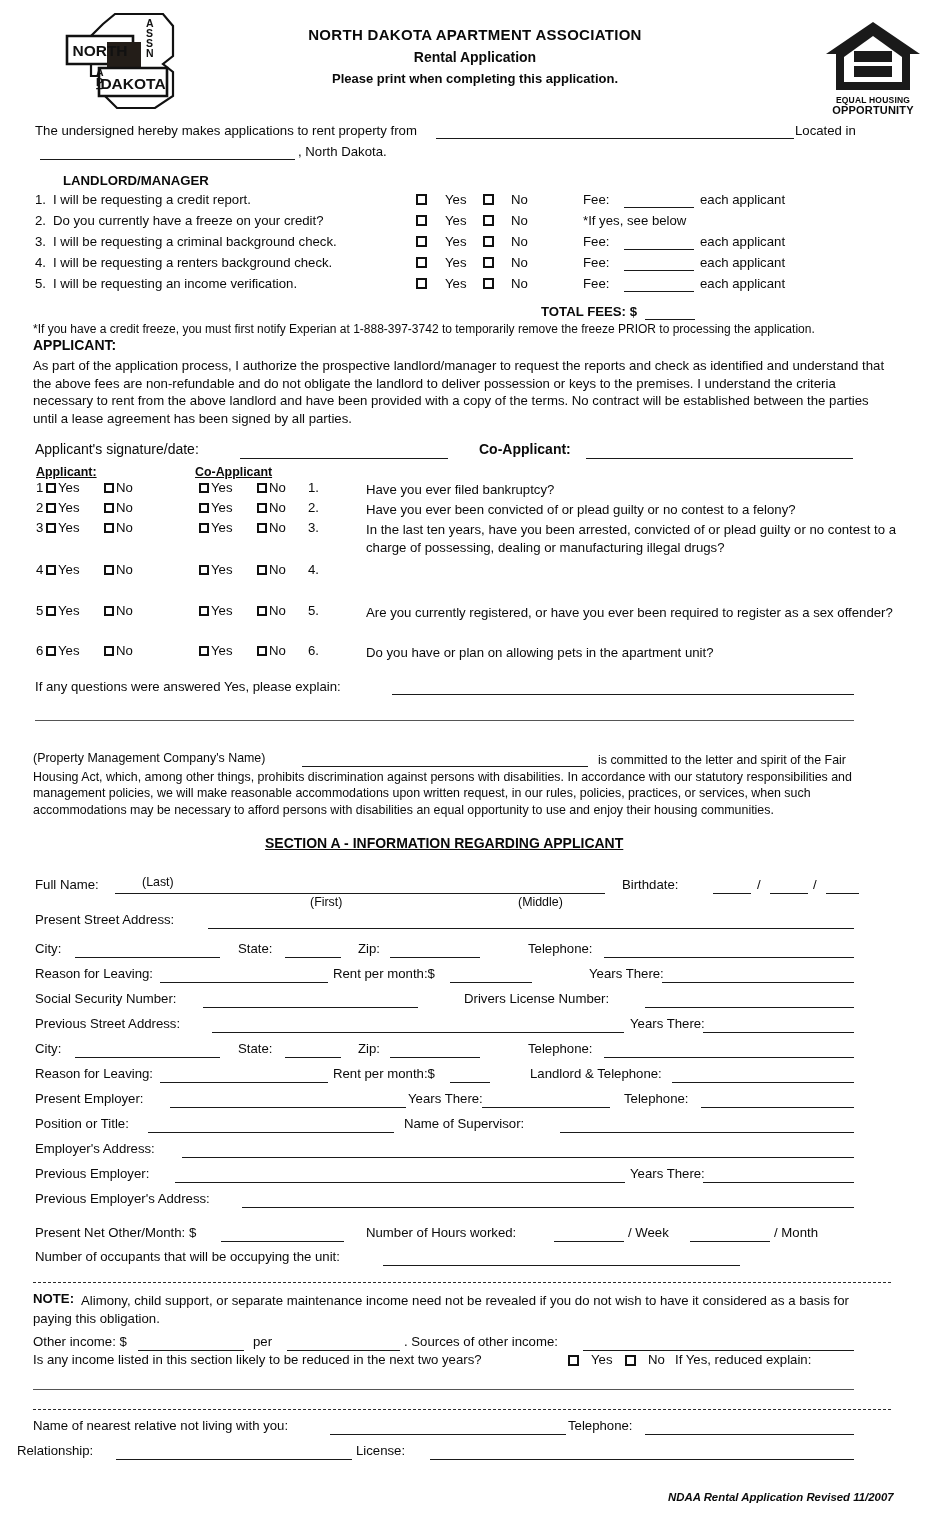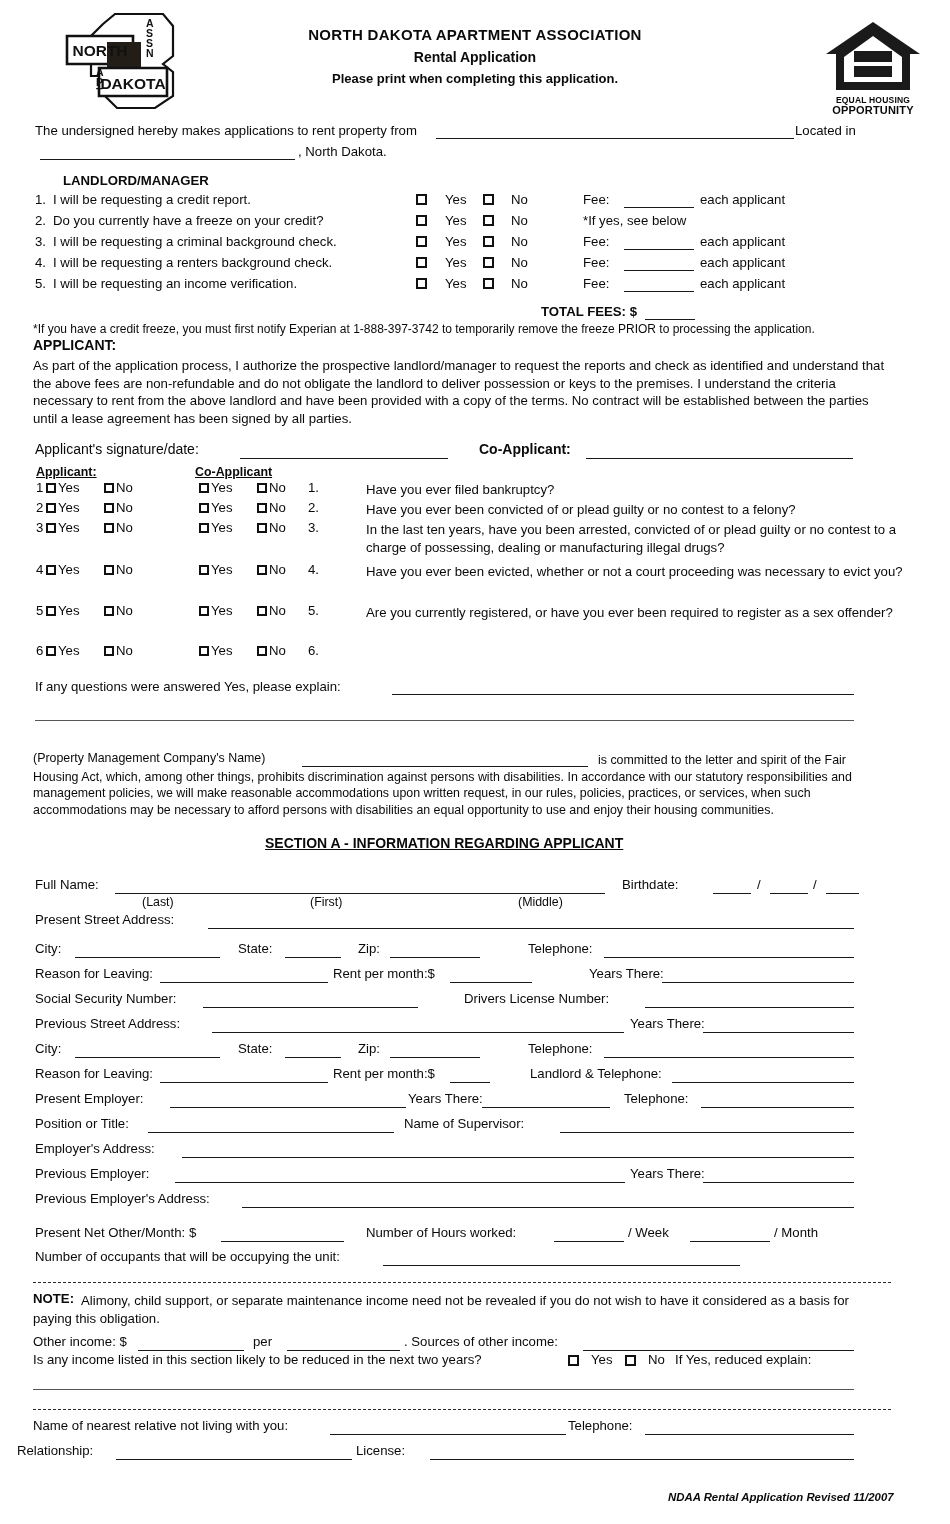--- a/index.html
+++ b/index.html
@@ -233,21 +233,20 @@
   <div class="t s13" style="left:36px; top:563px;">4</div>
   <div class="cb sm" style="left:46px; top:565px;"></div>
   <div class="t s13" style="left:58px; top:563px;">Yes</div>
   <div class="cb sm" style="left:104px; top:565px;"></div>
   <div class="t s13" style="left:116px; top:563px;">No</div>
   <div class="cb sm" style="left:199px; top:565px;"></div>
   <div class="t s13" style="left:211px; top:563px;">Yes</div>
   <div class="cb sm" style="left:257px; top:565px;"></div>
   <div class="t s13" style="left:269px; top:563px;">No</div>
   <div class="t s13" style="left:308px; top:563px;">4.</div>
-  <div class="q-text s13" style="left:330px; top:563px; width:550px;">Have you ever been evicted, whether or not a court proceeding was necessary to evict you?</div>
 
   <div class="t s13" style="left:36px; top:604px;">5</div>
   <div class="cb sm" style="left:46px; top:606px;"></div>
   <div class="t s13" style="left:58px; top:604px;">Yes</div>
   <div class="cb sm" style="left:104px; top:606px;"></div>
   <div class="t s13" style="left:116px; top:604px;">No</div>
   <div class="cb sm" style="left:199px; top:606px;"></div>
   <div class="t s13" style="left:211px; top:604px;">Yes</div>
   <div class="cb sm" style="left:257px; top:606px;"></div>
   <div class="t s13" style="left:269px; top:604px;">No</div>
@@ -257,41 +256,42 @@
   <div class="t s13" style="left:36px; top:644px;">6</div>
   <div class="cb sm" style="left:46px; top:646px;"></div>
   <div class="t s13" style="left:58px; top:644px;">Yes</div>
   <div class="cb sm" style="left:104px; top:646px;"></div>
   <div class="t s13" style="left:116px; top:644px;">No</div>
   <div class="cb sm" style="left:199px; top:646px;"></div>
   <div class="t s13" style="left:211px; top:644px;">Yes</div>
   <div class="cb sm" style="left:257px; top:646px;"></div>
   <div class="t s13" style="left:269px; top:644px;">No</div>
   <div class="t s13" style="left:308px; top:644px;">6.</div>
+  <div class="q-text s13" style="left:330px; top:644px; width:550px;">Do you have or plan on allowing pets in the apartment unit?</div>
 
   <div class="t s13" style="left:35px; top:680px;">If any questions were answered Yes, please explain:</div>
   <div class="rule" style="left:392px; top:694px; width:462px;"></div>
   <div class="rule fade" style="left:35px; top:720px; width:819px;"></div>
 
   <div class="t s12" style="left:33px; top:752px;">(Property Management Company's Name)</div>
   <div class="rule" style="left:302px; top:766px; width:286px;"></div>
   <div class="para s12" style="left:33px; top:752px; width:858px; text-indent:565px;">is committed to the letter and spirit of the Fair Housing Act, which, among other things, prohibits discrimination against persons with disabilities.  In accordance with our statutory responsibilities and management policies, we will make reasonable accommodations upon written request, in our rules, policies, practices, or services, when such accommodations may be necessary to afford persons with disabilities an equal opportunity to use and enjoy their housing communities.</div>
 
   <div class="t s14 bold und" style="left:265px; top:836px;">SECTION A - INFORMATION REGARDING APPLICANT</div>
 
   <div class="t s13" style="left:35px; top:878px;">Full Name:</div>
   <div class="rule" style="left:115px; top:893px; width:490px;"></div>
   <div class="t s13" style="left:622px; top:878px;">Birthdate:</div>
   <div class="rule" style="left:713px; top:893px; width:38px;"></div>
   <div class="t s13" style="left:757px; top:878px;">/</div>
   <div class="rule" style="left:770px; top:893px; width:38px;"></div>
   <div class="t s13" style="left:813px; top:878px;">/</div>
   <div class="rule" style="left:826px; top:893px; width:33px;"></div>
 
-  <div class="t s12" style="left:142px; top:896px;text-align:center;">(Last)</div>
+  <div class="t s12" style="left:142px; top:876px;text-align:center;">(Last)</div>
   <div class="t s12" style="left:310px; top:896px;">(First)</div>
   <div class="t s12" style="left:518px; top:896px;">(Middle)</div>
 
   <div class="t s13" style="left:35px; top:913px;">Present Street Address:</div>
   <div class="rule" style="left:208px; top:928px; width:646px;"></div>
 
   <div class="t s13" style="left:35px; top:942px;">City:</div>
   <div class="rule" style="left:75px; top:957px; width:145px;"></div>
   <div class="t s13" style="left:238px; top:942px;">State:</div>
   <div class="rule" style="left:285px; top:957px; width:56px;"></div>

